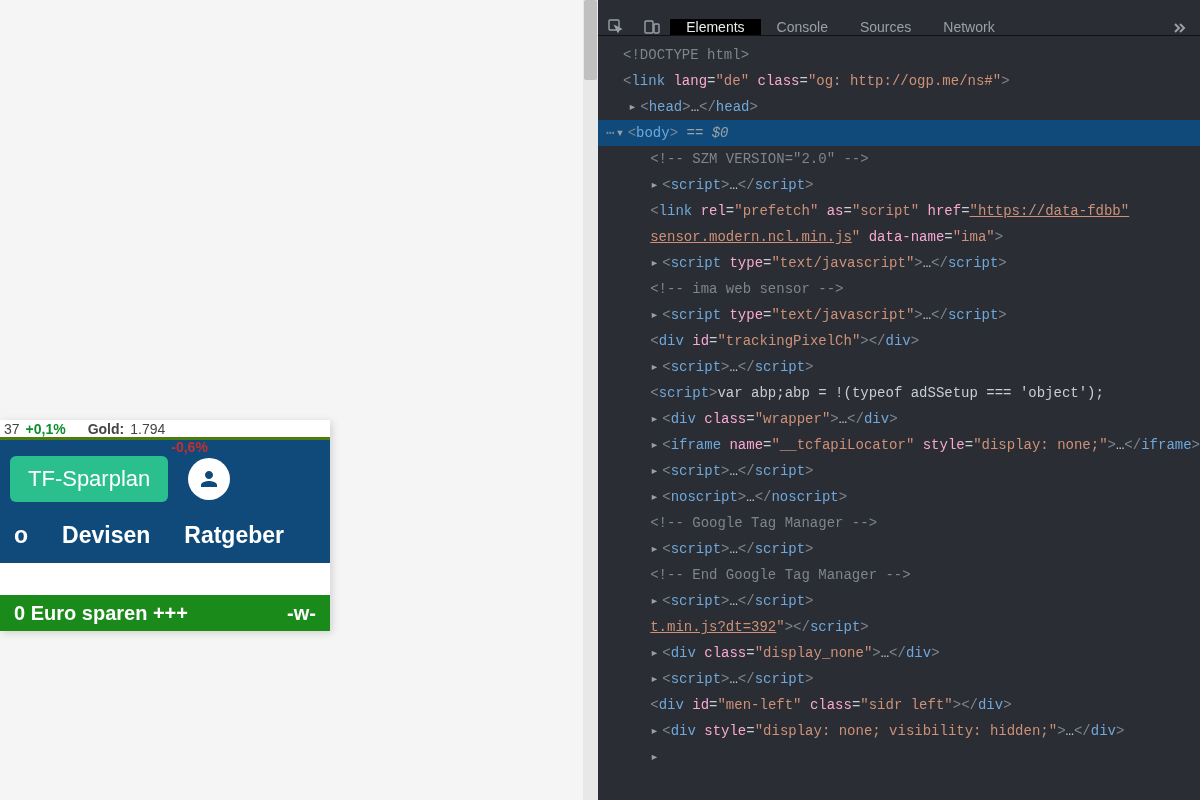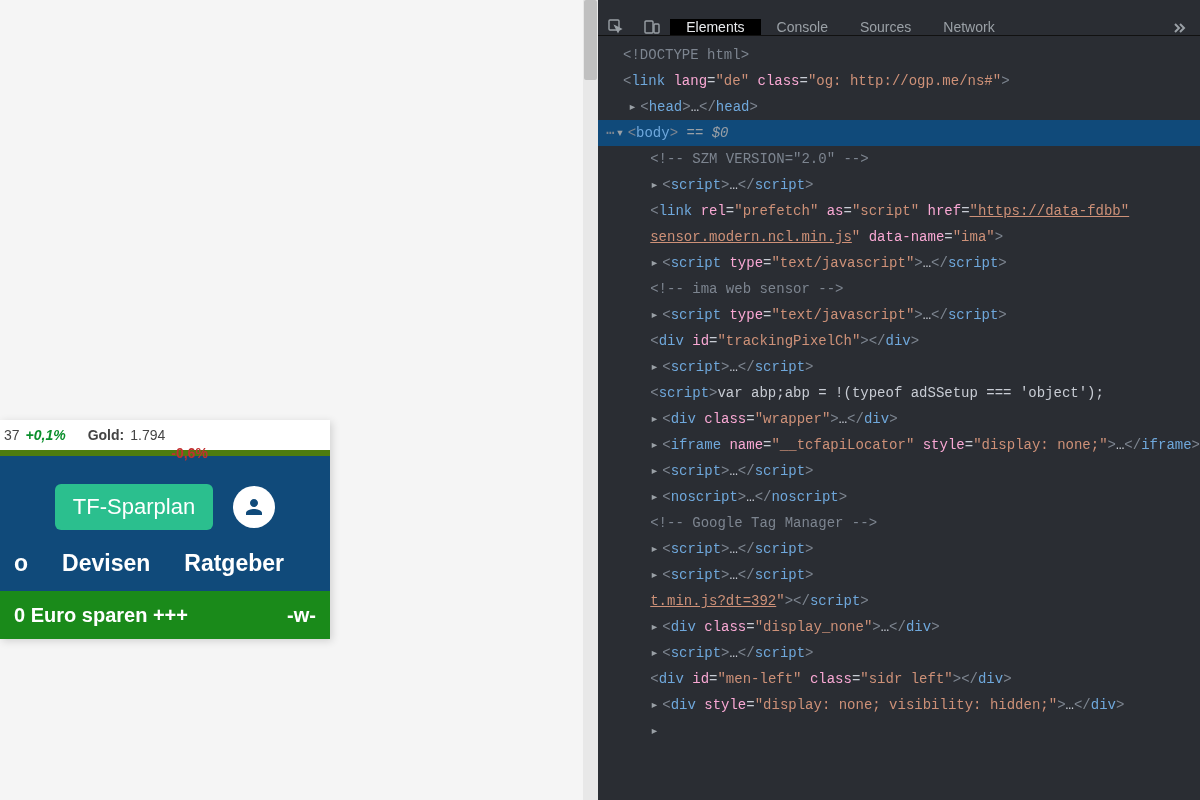--- a/index.html
+++ b/index.html
@@ -5,34 +5,34 @@
 * { margin: 0; padding: 0; box-sizing: border-box; }
 body { font-family: -apple-system, BlinkMacSystemFont, "Segoe UI", sans-serif; width: 1200px; height: 800px; overflow: hidden; display: flex; background: #f0f0f0; }
 
 
 .left-pane { width: 620px; height: 800px; background: #f5f5f5; position: relative; overflow: hidden; }
 .scroll-track { position: absolute; top: 0; right: 0; width: 15px; height: 100%; background: #e8e8e8; }
 .scroll-thumb { width: 13px; margin-left: 1px; background: #c0c0c0; border-radius: 2px; height: 80px; }
 
 .page-card { position: absolute; left: 0; top: 420px; width: 330px; background: #fff; box-shadow: 2px 2px 8px rgba(0,0,0,.15); }
 
-.ticker-bar { height: 36px; background: #fff; border-bottom: 6px solid #4d7c0f; display: flex; align-items: center; font-size: 14px; padding-left: 4px; gap: 6px; }
+.ticker-bar { height: 20px; background: #fff; border-bottom: 3px solid #4d7c0f; display: flex; align-items: center; font-size: 14px; padding-left: 4px; gap: 6px; }
 .ticker-bar .num { color: #444; }
-.ticker-bar .pos { color: #0a8f2c; font-weight: 600; font-style: italic; }
+.ticker-bar .pos { color: #0a8f2c; font-weight: 600; }
 .ticker-bar .neg { color: #c23030; font-weight: 700; margin-top: 36px; }
 .ticker-bar .lbl { color: #444; font-weight: 600; }
 
 .blue-band { background: #104a7a; padding: 16px 10px 14px 10px; display: flex; flex-direction: column; gap: 20px; }
-.blue-top { display: flex; justify-content: center; align-items: center; gap: 20px; margin-top: 12px; }
+.blue-top { display: flex; justify-content: flex-start; align-items: center; gap: 20px; }
 .pill-btn { background: #2bbf8e; color: #fff; font-size: 22px; padding: 10px 18px; border-radius: 6px; font-weight: 500; }
 .avatar { width: 42px; height: 42px; border-radius: 50%; background: #fff; display: flex; align-items: center; justify-content: center; }
 .avatar svg { width: 24px; height: 24px; fill: #104a7a; }
 .nav-row { display: flex; gap: 34px; justify-content: flex-start; color: #fff; font-size: 23px; font-weight: 600; padding-left: 4px; }
 
-.green-banner { background: #1a8a1a; color: #fff; font-size: 20px; font-weight: 700; height: 48px; display: flex; align-items: center; padding: 0 14px; gap: 20px; justify-content: space-between; }
+.green-banner { background: #1a8a1a; color: #fff; font-size: 20px; font-weight: 700; height: 36px; display: flex; align-items: center; padding: 0 14px; gap: 20px; justify-content: space-between; margin-top: 32px; }
 
 
 .devtools { flex: 1; height: 800px; background: #2a2d33; color: #c8ccd4; font-family: Consolas, "Courier New", monospace; font-size: 14px; display: flex; flex-direction: column; }
 .dt-toolbar { height: 36px; background: #2a2d33; display: flex; align-items: flex-end; border-bottom: 1px solid #111; }
 .dt-ico { width: 36px; display: flex; align-items: center; justify-content: center; color: #9aa0a6; }
 .dt-tab { padding: 0 16px; display: flex; align-items: center; color: #9aa0a6; cursor: pointer; font-family: -apple-system, sans-serif; font-size: 14px; }
 .dt-tab.active { background: #000; color: #e8eaed; }
 .dt-more { margin-left: auto; padding: 0 14px; display: flex; align-items: center; color: #9aa0a6; }
 
 .dom-tree { flex: 1; overflow: auto; padding: 6px 0 30px 0; line-height: 26px; }
@@ -136,20 +136,21 @@
       <div class="node indent3"><span class="caret">▸</span><span class="p">&lt;</span><span class="tg">script</span> <span class="at">type</span><span class="eq">=</span><span class="st">"text/javascript"</span><span class="p">&gt;</span><span class="el">…</span><span class="p">&lt;/</span><span class="tg">script</span><span class="p">&gt;</span></div>
       <div class="node indent3"><span class="p">&lt;</span><span class="tg">div</span> <span class="at">id</span><span class="eq">=</span><span class="st">"trackingPixelCh"</span><span class="p">&gt;</span><span class="p">&lt;/</span><span class="tg">div</span><span class="p">&gt;</span></div>
       <div class="node indent3"><span class="caret">▸</span><span class="p">&lt;</span><span class="tg">script</span><span class="p">&gt;</span><span class="el">…</span><span class="p">&lt;/</span><span class="tg">script</span><span class="p">&gt;</span></div>
       <div class="node indent3"><span class="p">&lt;</span><span class="tg">script</span><span class="p">&gt;</span><span class="js">var abp;abp = !(typeof adSSetup === 'object');</span></div>
       <div class="node indent3"><span class="caret">▸</span><span class="p">&lt;</span><span class="tg">div</span> <span class="at">class</span><span class="eq">=</span><span class="st">"wrapper"</span><span class="p">&gt;</span><span class="el">…</span><span class="p">&lt;/</span><span class="tg">div</span><span class="p">&gt;</span></div>
       <div class="node indent3"><span class="caret">▸</span><span class="p">&lt;</span><span class="tg">iframe</span> <span class="at">name</span><span class="eq">=</span><span class="st">"__tcfapiLocator"</span> <span class="at">style</span><span class="eq">=</span><span class="st">"display: none;"</span><span class="p">&gt;</span><span class="el">…</span><span class="p">&lt;/</span><span class="tg">iframe</span><span class="p">&gt;</span></div>
       <div class="node indent3"><span class="caret">▸</span><span class="p">&lt;</span><span class="tg">script</span><span class="p">&gt;</span><span class="el">…</span><span class="p">&lt;/</span><span class="tg">script</span><span class="p">&gt;</span></div>
       <div class="node indent3"><span class="caret">▸</span><span class="p">&lt;</span><span class="tg">noscript</span><span class="p">&gt;</span><span class="el">…</span><span class="p">&lt;/</span><span class="tg">noscript</span><span class="p">&gt;</span></div>
       <div class="node indent3"><span class="cm">&lt;!-- Google Tag Manager --&gt;</span></div>
       <div class="node indent3"><span class="caret">▸</span><span class="p">&lt;</span><span class="tg">script</span><span class="p">&gt;</span><span class="el">…</span><span class="p">&lt;/</span><span class="tg">script</span><span class="p">&gt;</span></div>
+      <div class="node indent3"><span class="cm">&lt;!-- End Google Tag Manager --&gt;</span></div>
       <div class="node indent3"><span class="caret">▸</span><span class="p">&lt;</span><span class="tg">script</span><span class="p">&gt;</span><span class="el">…</span><span class="p">&lt;/</span><span class="tg">script</span><span class="p">&gt;</span></div>
       <div class="node indent3"><span class="st ul">t.min.js?dt=392</span><span class="st">"</span><span class="p">&gt;</span><span class="p">&lt;/</span><span class="tg">script</span><span class="p">&gt;</span></div>
       <div class="node indent3"><span class="caret">▸</span><span class="p">&lt;</span><span class="tg">div</span> <span class="at">class</span><span class="eq">=</span><span class="st">"display_none"</span><span class="p">&gt;</span><span class="el">…</span><span class="p">&lt;/</span><span class="tg">div</span><span class="p">&gt;</span></div>
       <div class="node indent3"><span class="caret">▸</span><span class="p">&lt;</span><span class="tg">script</span><span class="p">&gt;</span><span class="el">…</span><span class="p">&lt;/</span><span class="tg">script</span><span class="p">&gt;</span></div>
       <div class="node indent3"><span class="p">&lt;</span><span class="tg">div</span> <span class="at">id</span><span class="eq">=</span><span class="st">"men-left"</span> <span class="at">class</span><span class="eq">=</span><span class="st">"sidr left"</span><span class="p">&gt;</span><span class="p">&lt;/</span><span class="tg">div</span><span class="p">&gt;</span></div>
       <div class="node indent3"><span class="caret">▸</span><span class="p">&lt;</span><span class="tg">div</span> <span class="at">style</span><span class="eq">=</span><span class="st">"display: none; visibility: hidden;"</span><span class="p">&gt;</span><span class="el">…</span><span class="p">&lt;/</span><span class="tg">div</span><span class="p">&gt;</span></div>
       <div class="node indent3"><span class="caret">▸</span> </div>
     </div>
 </div>
 

